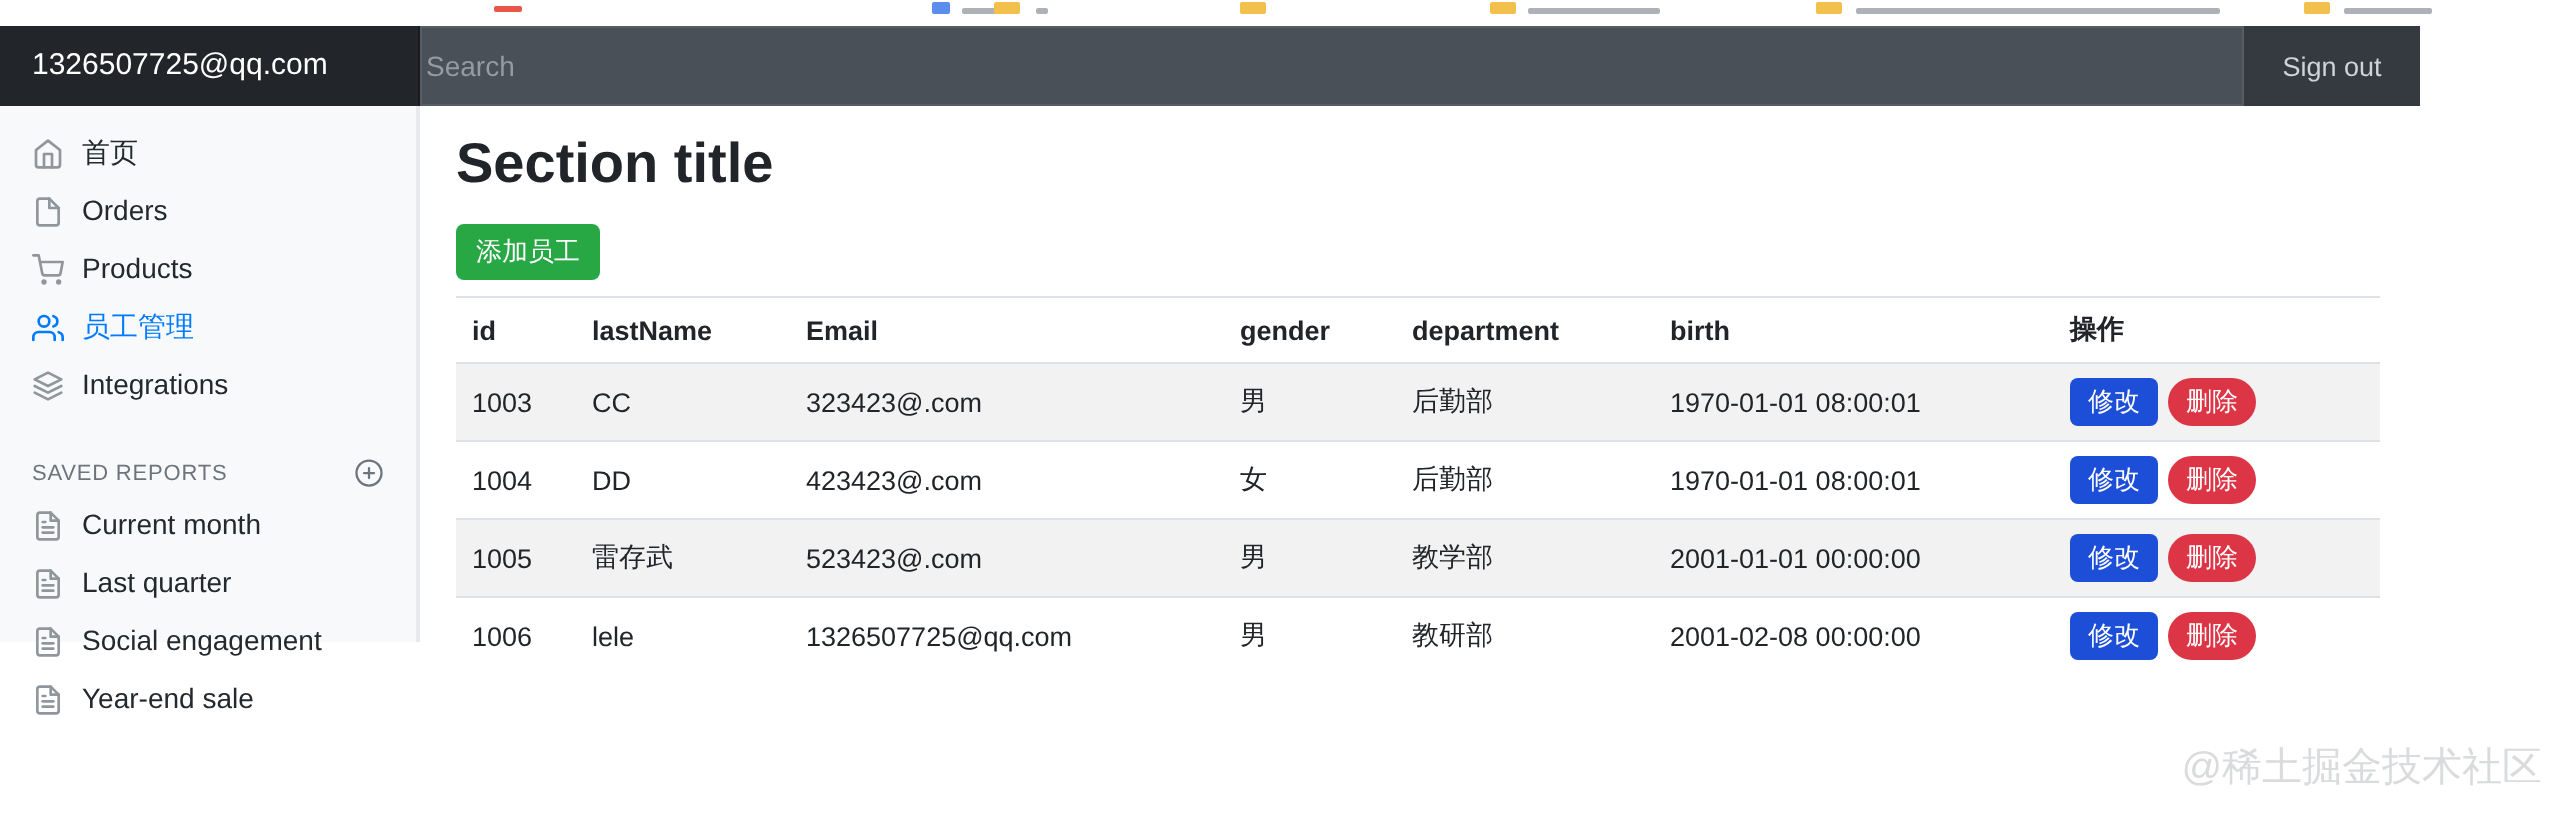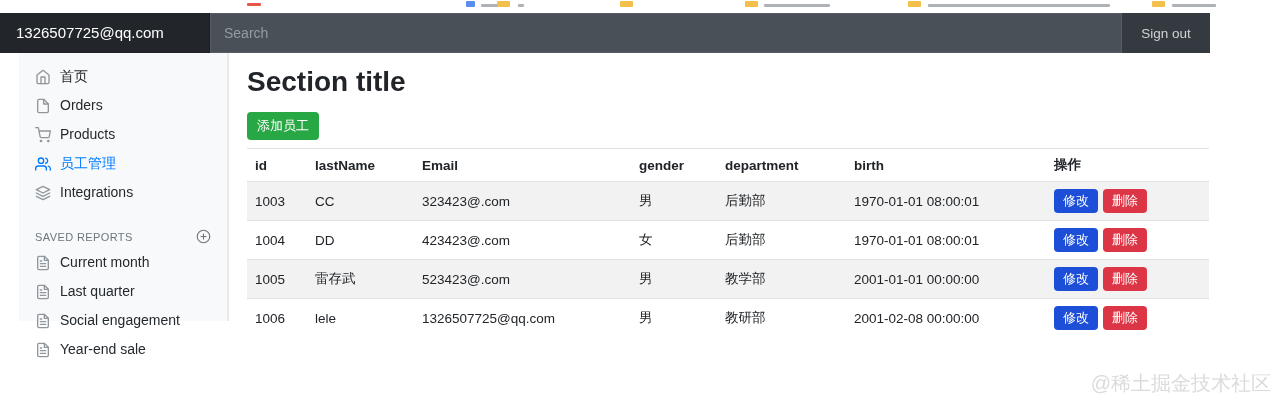--- a/index.html
+++ b/index.html
@@ -11,43 +11,43 @@
   .bm-frag { position:absolute; border-radius:1px; }
   .bm-folder { top:1px; width:13px; height:6px; background:#f3c14b; }
   .bm-dash { top:4px; height:3px; background:#aeb2b7; }
   .bm-red { top:3px; width:14px; height:3px; background:#e8564a; }
   .bm-blue { top:1px; width:9px; height:6px; background:#5b8def; }
 
   
   .navbar { display:flex; width:1210px; height:40px; background:#343a40; }
   .brand { width:210px; background:#22262a; color:#fff; font-size:15px; line-height:40px; padding-left:16px; white-space:nowrap; box-shadow:inset -1px 0 0 rgba(0,0,0,.25); }
   .search-wrap { flex:1; }
-  .search-input { width:100%; height:100%; background:#495057; border:1px solid #565d64; color:#fff; font-size:14px; padding:0 13px; font-family:"Liberation Sans", sans-serif; outline:none; }
+  .search-input { width:100%; height:100%; background:#495057; border:1px solid #565d64; color:#fff; font-size:14px; padding:0 2px; font-family:"Liberation Sans", sans-serif; outline:none; }
   .search-input::placeholder { color:#949ba2; }
   .signout { width:88px; display:flex; align-items:center; justify-content:center; color:#cfd3d7; font-size:13.5px; cursor:pointer; }
 
   
-  .shell { display:flex; width:1210px; height:268px;margin-left:19px; }
+  .shell { display:flex; width:1210px; height:268px; }
   .sidebar { width:210px; background:#f8f9fa; border-right:2px solid #e7e9ec; padding-top:9px; }
   .main { flex:1; background:#fff; padding:13px 0 0 18px; }
 
   
   .nav-item { display:flex; align-items:center; gap:9px; padding:6px 16px; font-size:14px; color:#24292e; cursor:pointer; line-height:17px; }
   .nav-item .icon { color:#8f969c; }
   .nav-item.active, .nav-item.active .icon { color:#007bff; }
   .icon { width:16px; height:16px; stroke:currentColor; fill:none; stroke-width:2; stroke-linecap:round; stroke-linejoin:round; flex:none; }
   .saved-hdr { margin-top:18px; padding:4px 16px; display:flex; align-items:center; justify-content:space-between; font-size:11px; color:#6c757d; letter-spacing:.4px; }
   .saved-hdr .icon { width:15px; height:15px; color:#6c757d; stroke-width:1.8; cursor:pointer; }
 
   
   .page-title { font-size:28px; font-weight:600; color:#212529; margin-bottom:14px; }
   .btn { border:none; border-radius:4px; color:#fff; cursor:pointer; font-family:"Liberation Sans", sans-serif; }
   .btn-add { background:#28a745; font-size:13px; padding:5px 10px; margin-bottom:8px; }
   .btn-edit { background:#1d4ed8; font-size:13px; padding:3px 9px; margin-right:5px; }
-  .btn-del { background:#dc3545; font-size:13px; padding:3px 9px; }
+  .btn-del { background:#dc3545; font-size:13px; padding:3px 9px;border-radius:12px; }
 
   table { width:962px; border-collapse:collapse; table-layout:fixed; }
   th { text-align:left; font-size:13.5px; font-weight:700; color:#212529; padding:7px 8px; border-top:1px solid #dee2e6; border-bottom:1px solid #dee2e6; }
   td { font-size:13.5px; color:#212529; padding:7px 8px; border-top:1px solid #dee2e6; height:31px; }
   tbody tr:nth-child(odd) { background:#f2f2f2; }
 
   .watermark { position:absolute; right:13px; bottom:11px; font-size:20px; color:#d9dbdd; pointer-events:none; }
 </style>
 </head>
 <body>

